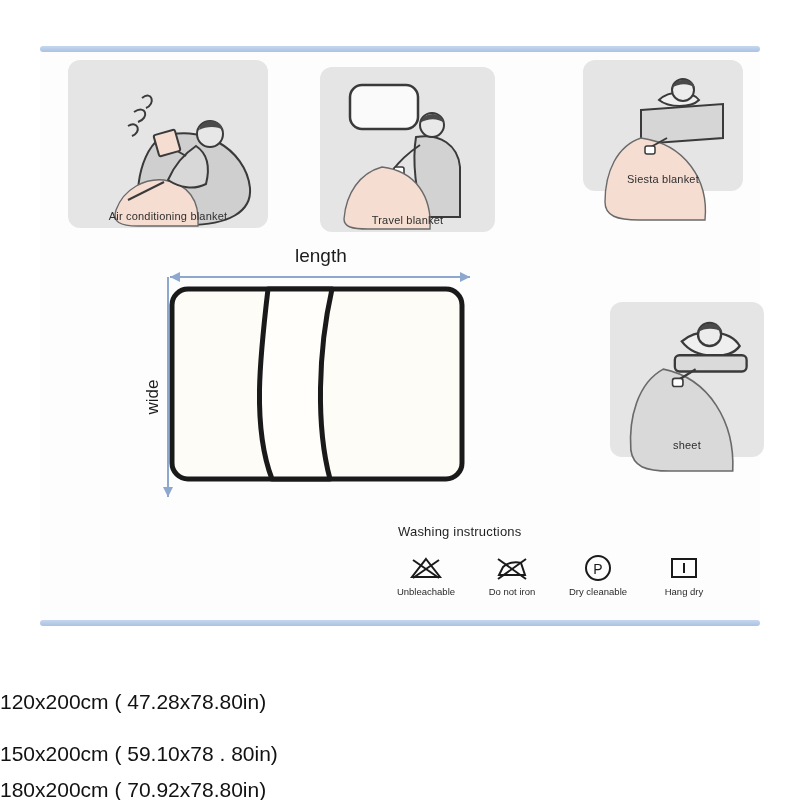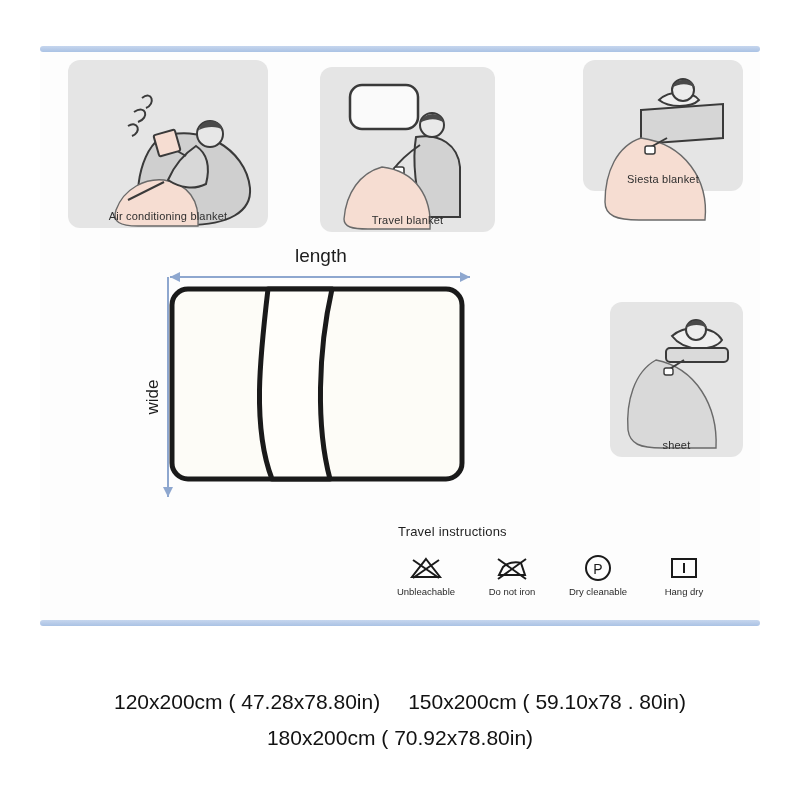--- a/index.html
+++ b/index.html
@@ -61,21 +61,21 @@
     letter-spacing: .2px;
   }
   .scene-art {
     position: absolute;
     left: 0; top: 0; right: 0; bottom: 0;
   }
 
   .scene1 { left: 28px;  top: 8px;   width: 200px; height: 168px; }
   .scene2 { left: 280px; top: 15px;   width: 175px; height: 165px; }
   .scene3 { left: 543px; top: 8px;   width: 160px; height: 131px; }
-  .scene4 { left: 570px; top: 250px; width: 133px; height: 155px; }
+  .scene4 { left: 570px; top: 250px; width: 154px; height: 155px; }
 
   
   .sizediagram {
     position: absolute;
     left: 70px;
     top: 195px;
     width: 400px;
     height: 270px;
   }
   .label-length {
@@ -143,20 +143,21 @@
     text-align: center;
     color: #121212;
   }
   .size-row {
     display: flex;
     justify-content: center;
     align-items: baseline;
     gap: 28px;
     margin-bottom: 12px;
     font-size: 21px;
+    flex-direction: column;
   }
   .size-item { white-space: nowrap; }
 </style>
 </head>
 <body>
 
 <div id="infographic">
 
   <div class="band top"></div>
   <div class="band bottom"></div>
@@ -253,21 +254,21 @@
 
         <rect x="62" y="42" width="290" height="190" rx="16" fill="#fdfcf7" stroke="#1a1a1a" stroke-width="5"></rect>
 
         <path d="M158 42 C150 110 142 180 162 232 L220 232 C206 180 208 104 222 42 Z" fill="#fffefa" stroke="#1a1a1a" stroke-width="5" stroke-linejoin="round"></path>
       </svg>
       <div class="label-length">length</div>
       <div class="label-wide">wide</div>
     </div>
 
     <div class="washing">
-      <div class="washing-title">Travel instructions</div>
+      <div class="washing-title">Washing instructions</div>
       <div class="wash-icons">
 
         <div class="wash-item">
           <div class="glyph">
             <svg width="34" height="26" viewBox="0 0 34 26">
               <path d="M17 4 L31 22 L3 22 Z" fill="none" stroke="#1a1a1a" stroke-width="2"></path>
               <line x1="4" y1="5" x2="30" y2="23" stroke="#1a1a1a" stroke-width="2"></line>
               <line x1="30" y1="5" x2="4" y2="23" stroke="#1a1a1a" stroke-width="2"></line>
             </svg>
           </div>

